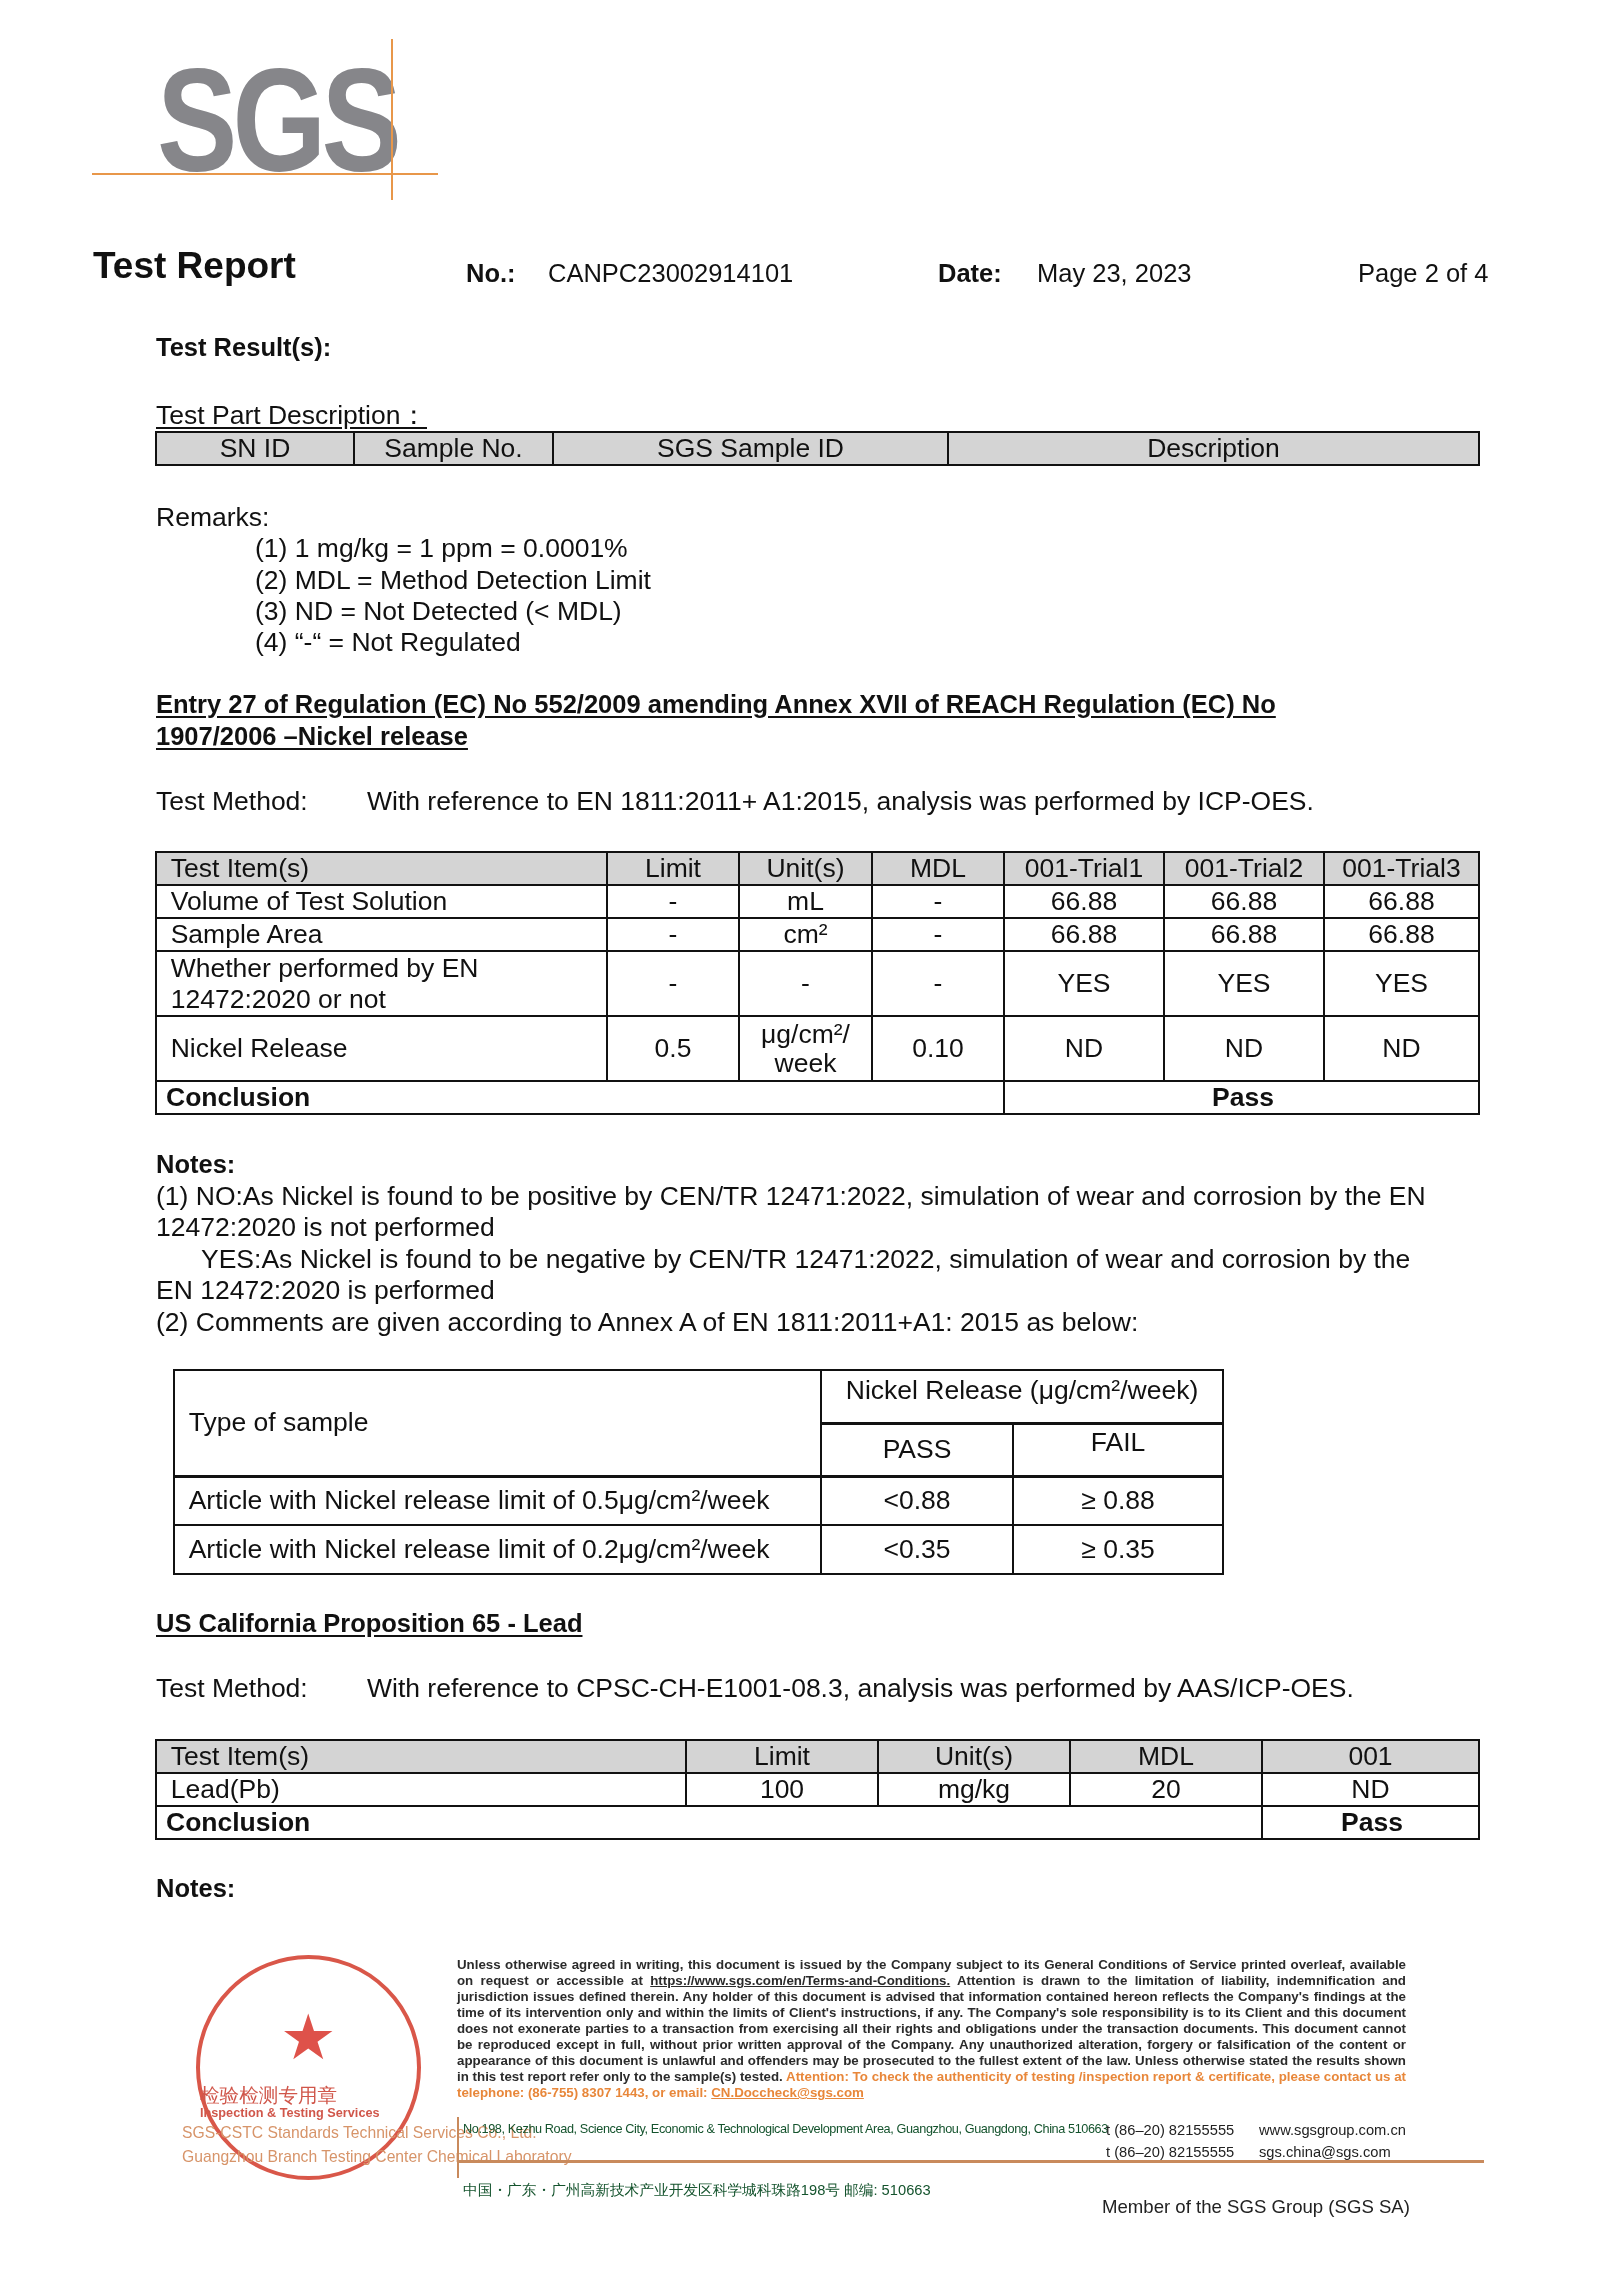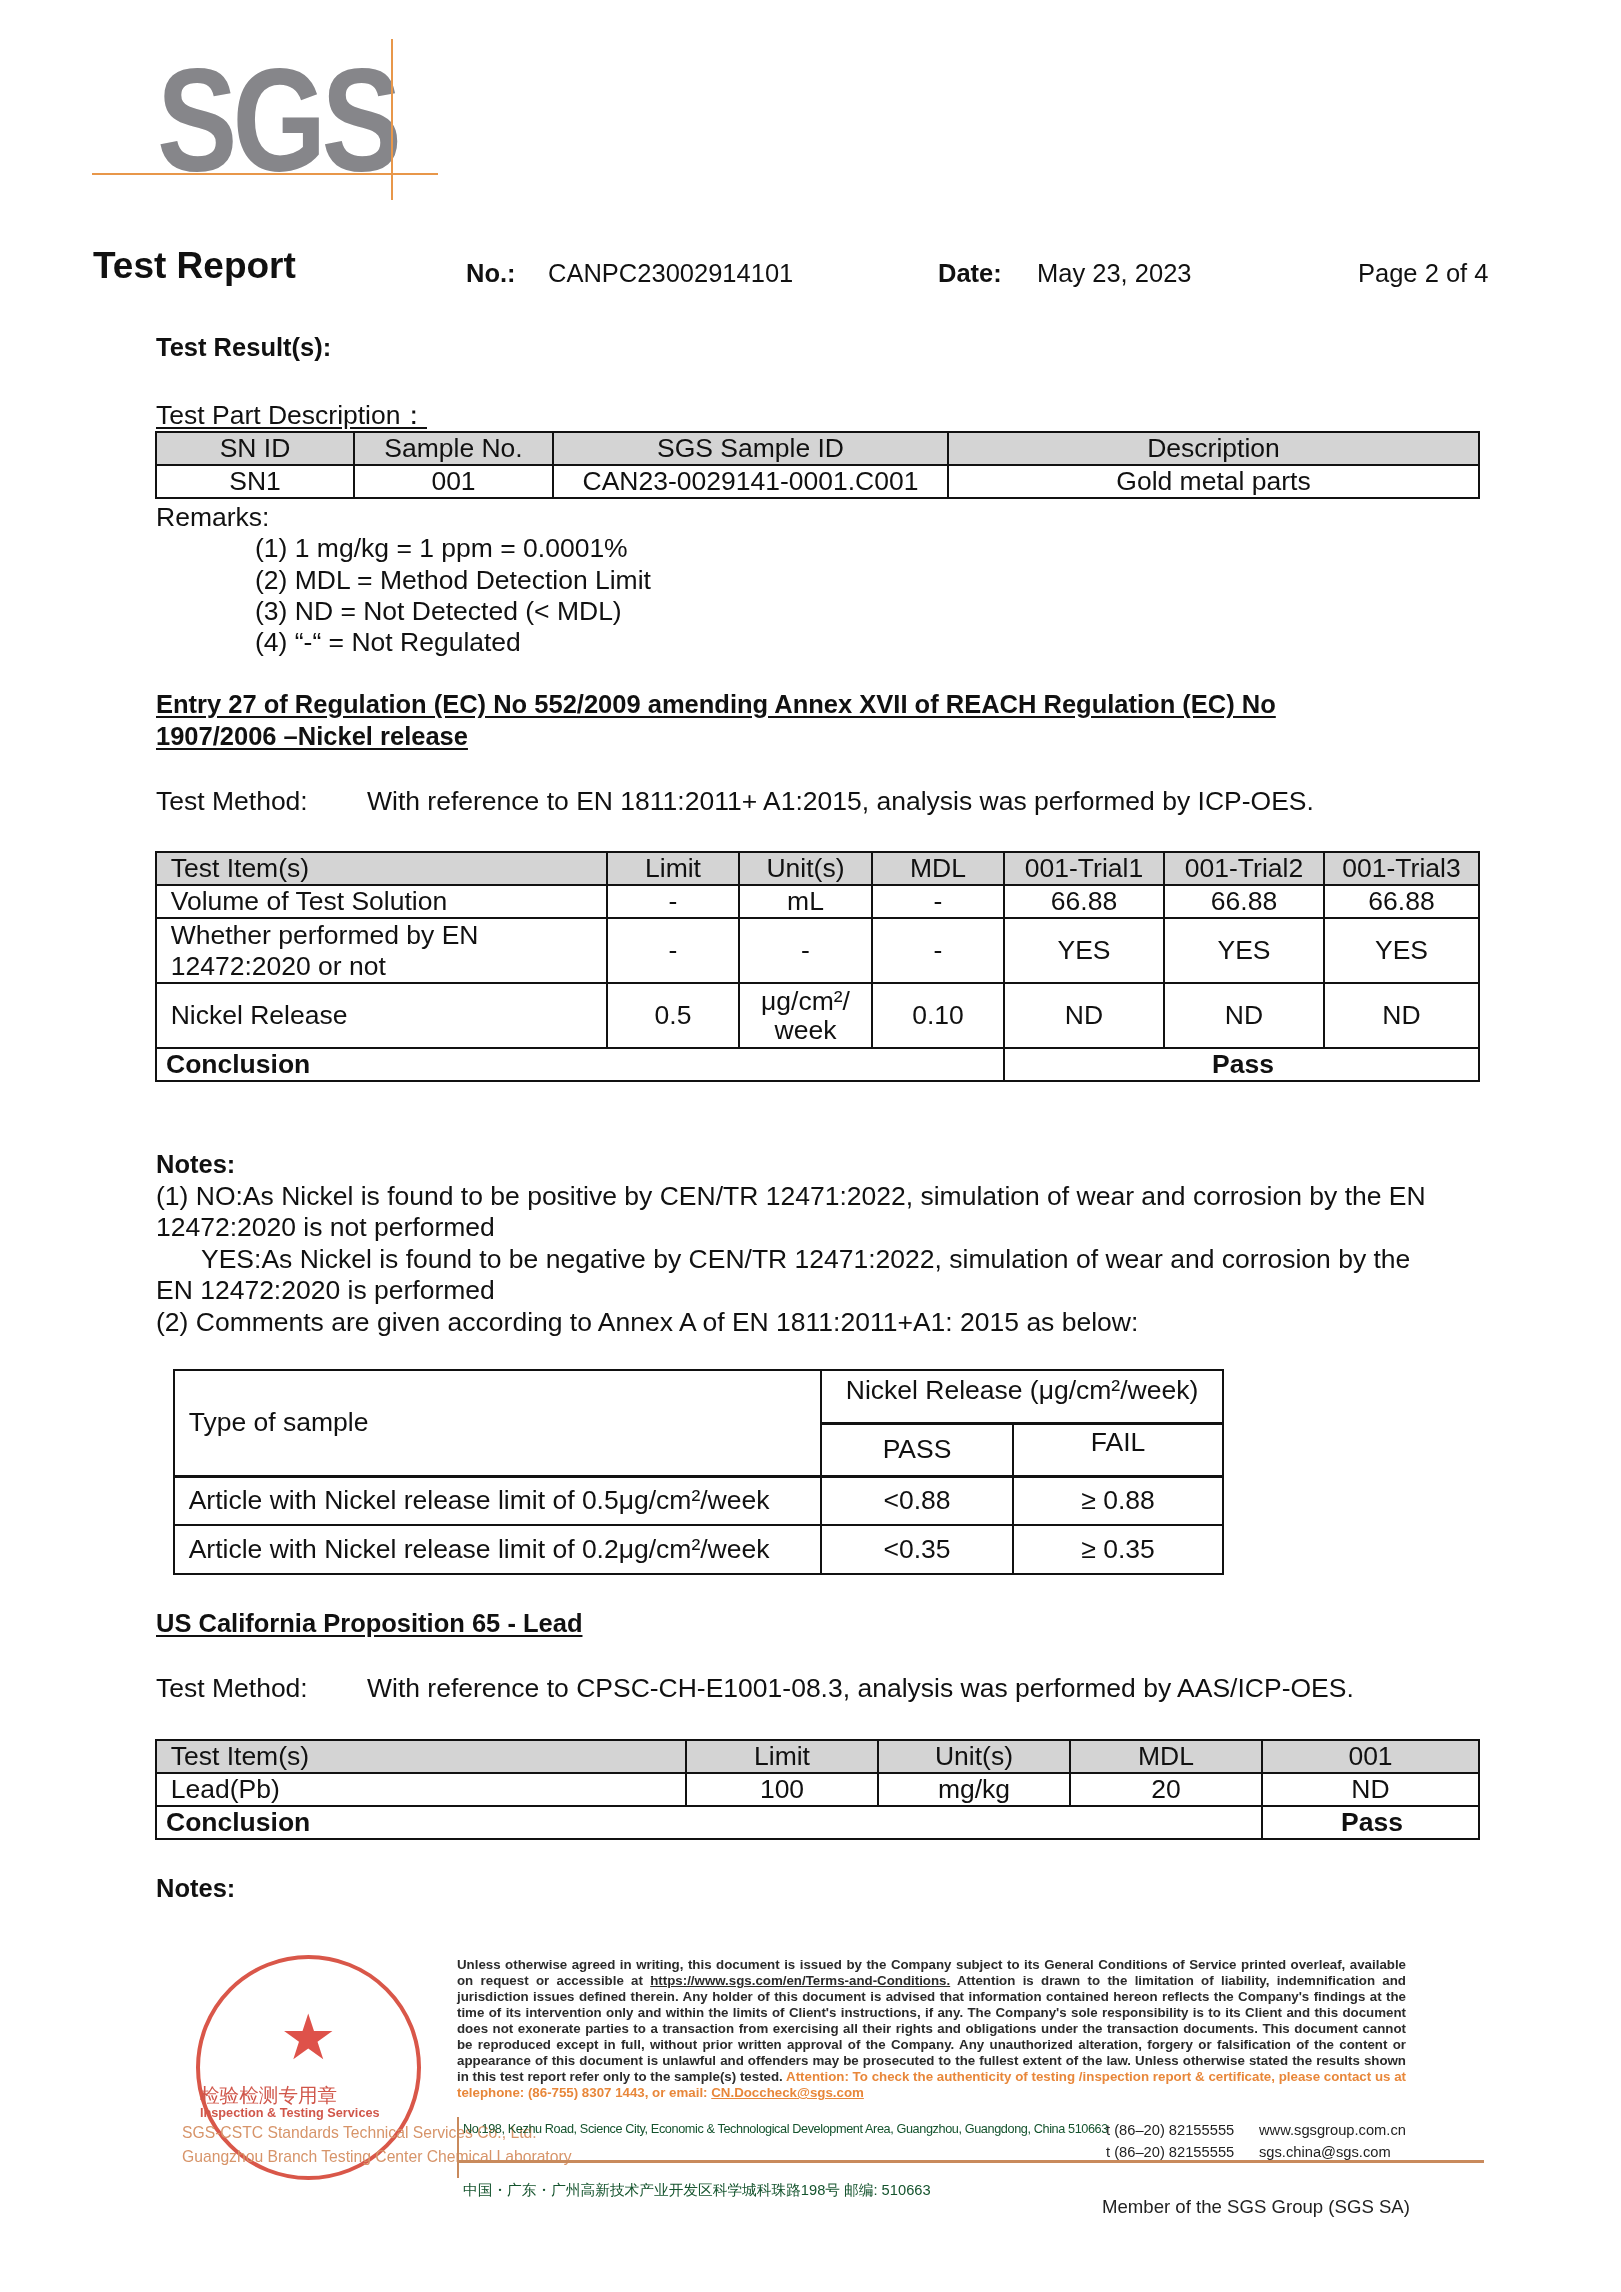--- a/index.html
+++ b/index.html
@@ -65,26 +65,20 @@
 
 <div class="txt u" style="left:156px; top:397px;">Test Part Description：</div>
 <table style="left:155px; top:431px; width:1325px;">
   <tbody>
       <tr style="height:33px;">
     <th style="width:198px; border-top:2.9px solid #111;">SN ID</th>
     <th style="width:199px; border-top:2.9px solid #111;">Sample No.</th>
     <th style="width:395px; border-top:2.9px solid #111;">SGS Sample ID</th>
     <th style="border-top:2.9px solid #111;margin-top:32px;">Description</th>
   </tr>
-  <tr style="height:33px;">
-    <td style="border-top:2.9px solid #111; border-bottom:2.9px solid #111;">SN1</td>
-    <td style="border-top:2.9px solid #111; border-bottom:2.9px solid #111;">001</td>
-    <td style="border-top:2.9px solid #111; border-bottom:2.9px solid #111;">CAN23-0029141-0001.C001</td>
-    <td style="border-top:2.9px solid #111; border-bottom:2.9px solid #111;">Gold metal parts</td>
-  </tr>
 </tbody>
   </table>
 
 <div class="txt" style="left:156px; top:502px;">Remarks:</div>
 <div class="remark" style="top:533px;">(1)  1 mg/kg = 1 ppm = 0.0001%</div>
 <div class="remark" style="top:565px;">(2)  MDL = Method Detection Limit</div>
 <div class="remark" style="top:596px;">(3)  ND = Not Detected (&lt; MDL)</div>
 <div class="remark" style="top:627px;">(4)  “-“ = Not Regulated</div>
 
 <div class="h-bold u" style="left:156px; top:690px; white-space:nowrap;">Entry 27 of Regulation (EC) No 552/2009 amending Annex XVII of REACH Regulation (EC) No</div>
@@ -100,20 +94,29 @@
     <th style="width:133px; border-top:2.9px solid #111;">Unit(s)</th>
     <th style="width:132px; border-top:2.9px solid #111;">MDL</th>
     <th style="width:160px; border-top:2.9px solid #111;">001-Trial1</th>
     <th style="width:160px; border-top:2.9px solid #111;">001-Trial2</th>
     <th style="border-top:2.9px solid #111;">001-Trial3</th>
   </tr>
   <tr style="height:33px;" class="thick-top">
     <td class="left">Volume of Test Solution</td>
     <td>-</td>
     <td>mL</td>
+    <td>-</td>
+    <td>66.88</td>
+    <td>66.88</td>
+    <td>66.88</td>
+  </tr>
+  <tr style="height:33px;" class="thick-top">
+    <td class="left">Sample Area</td>
+    <td>-</td>
+    <td>cm²</td>
     <td>-</td>
     <td>66.88</td>
     <td>66.88</td>
     <td>66.88</td>
   </tr>
   <tr style="height:65px;" class="thick-top">
     <td class="left" style="line-height:31px;">
       <div>Whether performed by EN</div>
       <div>12472:2020 or not</div>
     </td>

